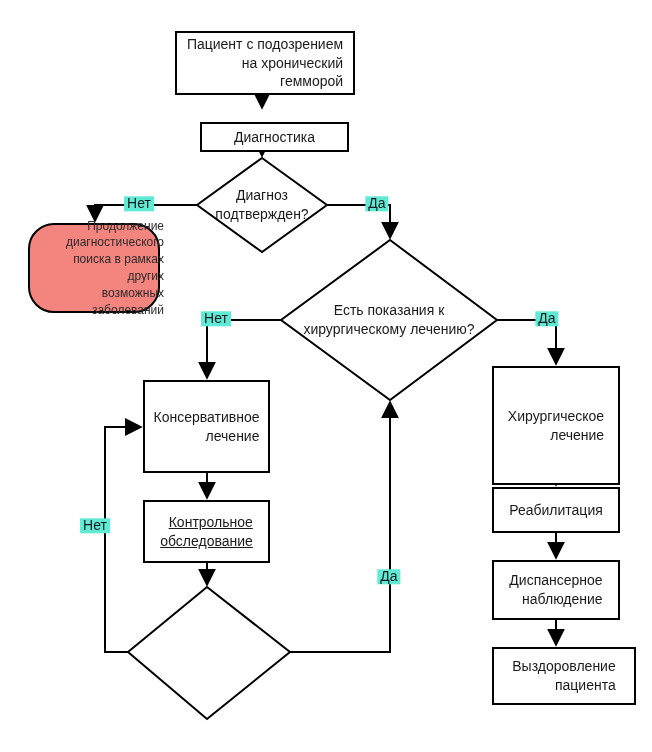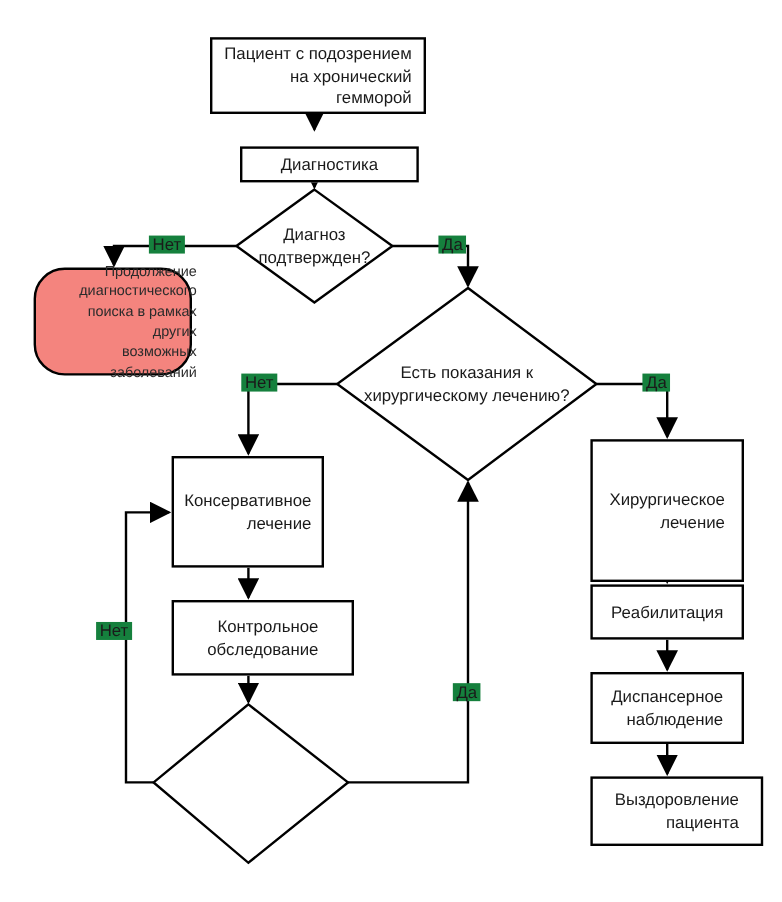--- a/index.html
+++ b/index.html
@@ -39,21 +39,21 @@
   .diamond-text{
     position:absolute;
     transform:translate(-50%,-50%);
     text-align:center;
     font-size:14px;line-height:1.35;
     white-space:pre-line;
   }
   .edge-label{
     position:absolute;
     transform:translate(-50%,-50%);
-    background:#15803d;
+    background:#5eead4;
     padding:0 3px;
     font-size:14px;line-height:1.1;
   }
   .shape{fill:var(--node_fill);stroke:var(--node_stroke);stroke-width:2;}
   .conn{fill:none;stroke:var(--line);stroke-width:2;}
 </style>
 </head>
 <body>
 
 <div id="canvas">
@@ -92,21 +92,21 @@
 
   <div class="node terminator" style="left:28px;top:223px;width:132px;height:90px;">Продолжение
 диагностического
 поиска в рамках
 других возможных
 заболеваний</div>
 
   <div class="node" style="left:143px;top:380px;width:127px;height:93px;">Консервативное
 лечение</div>
 
-  <div class="node" style="left:143px;top:500px;width:152px;height:63px;">Контрольное
+  <div class="node" style="left:143px;top:500px;width:127px;height:63px;text-decoration:underline;">Контрольное
 обследование</div>
 
   <div class="node" style="left:492px;top:366px;width:128px;height:119px;">Хирургическое
 лечение</div>
 
   <div class="node" style="left:492px;top:487px;width:128px;height:46px;">Реабилитация</div>
 
   <div class="node" style="left:492px;top:560px;width:128px;height:60px;">Диспансерное
 наблюдение</div>
 

